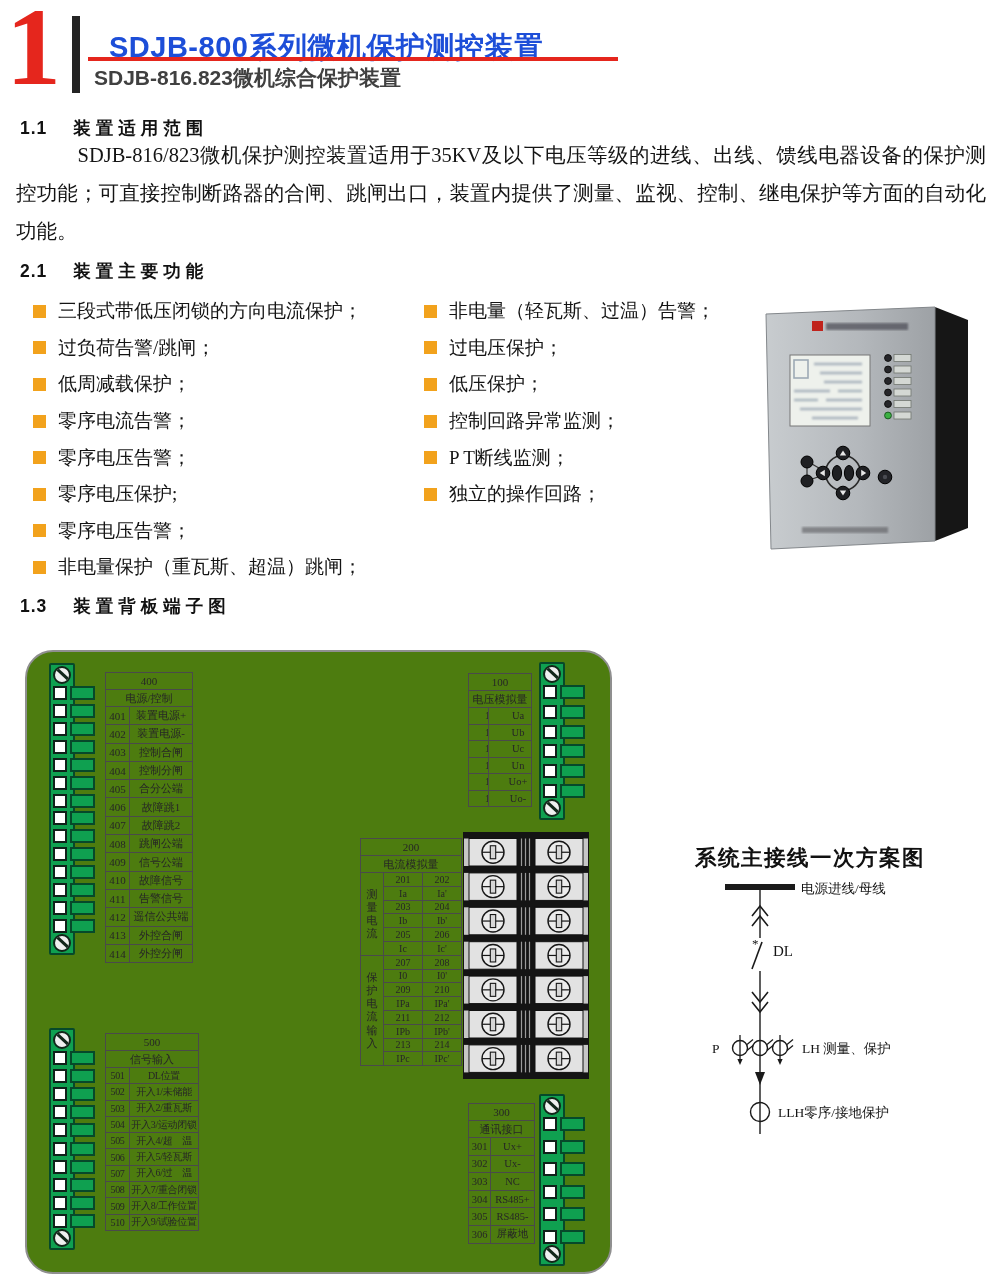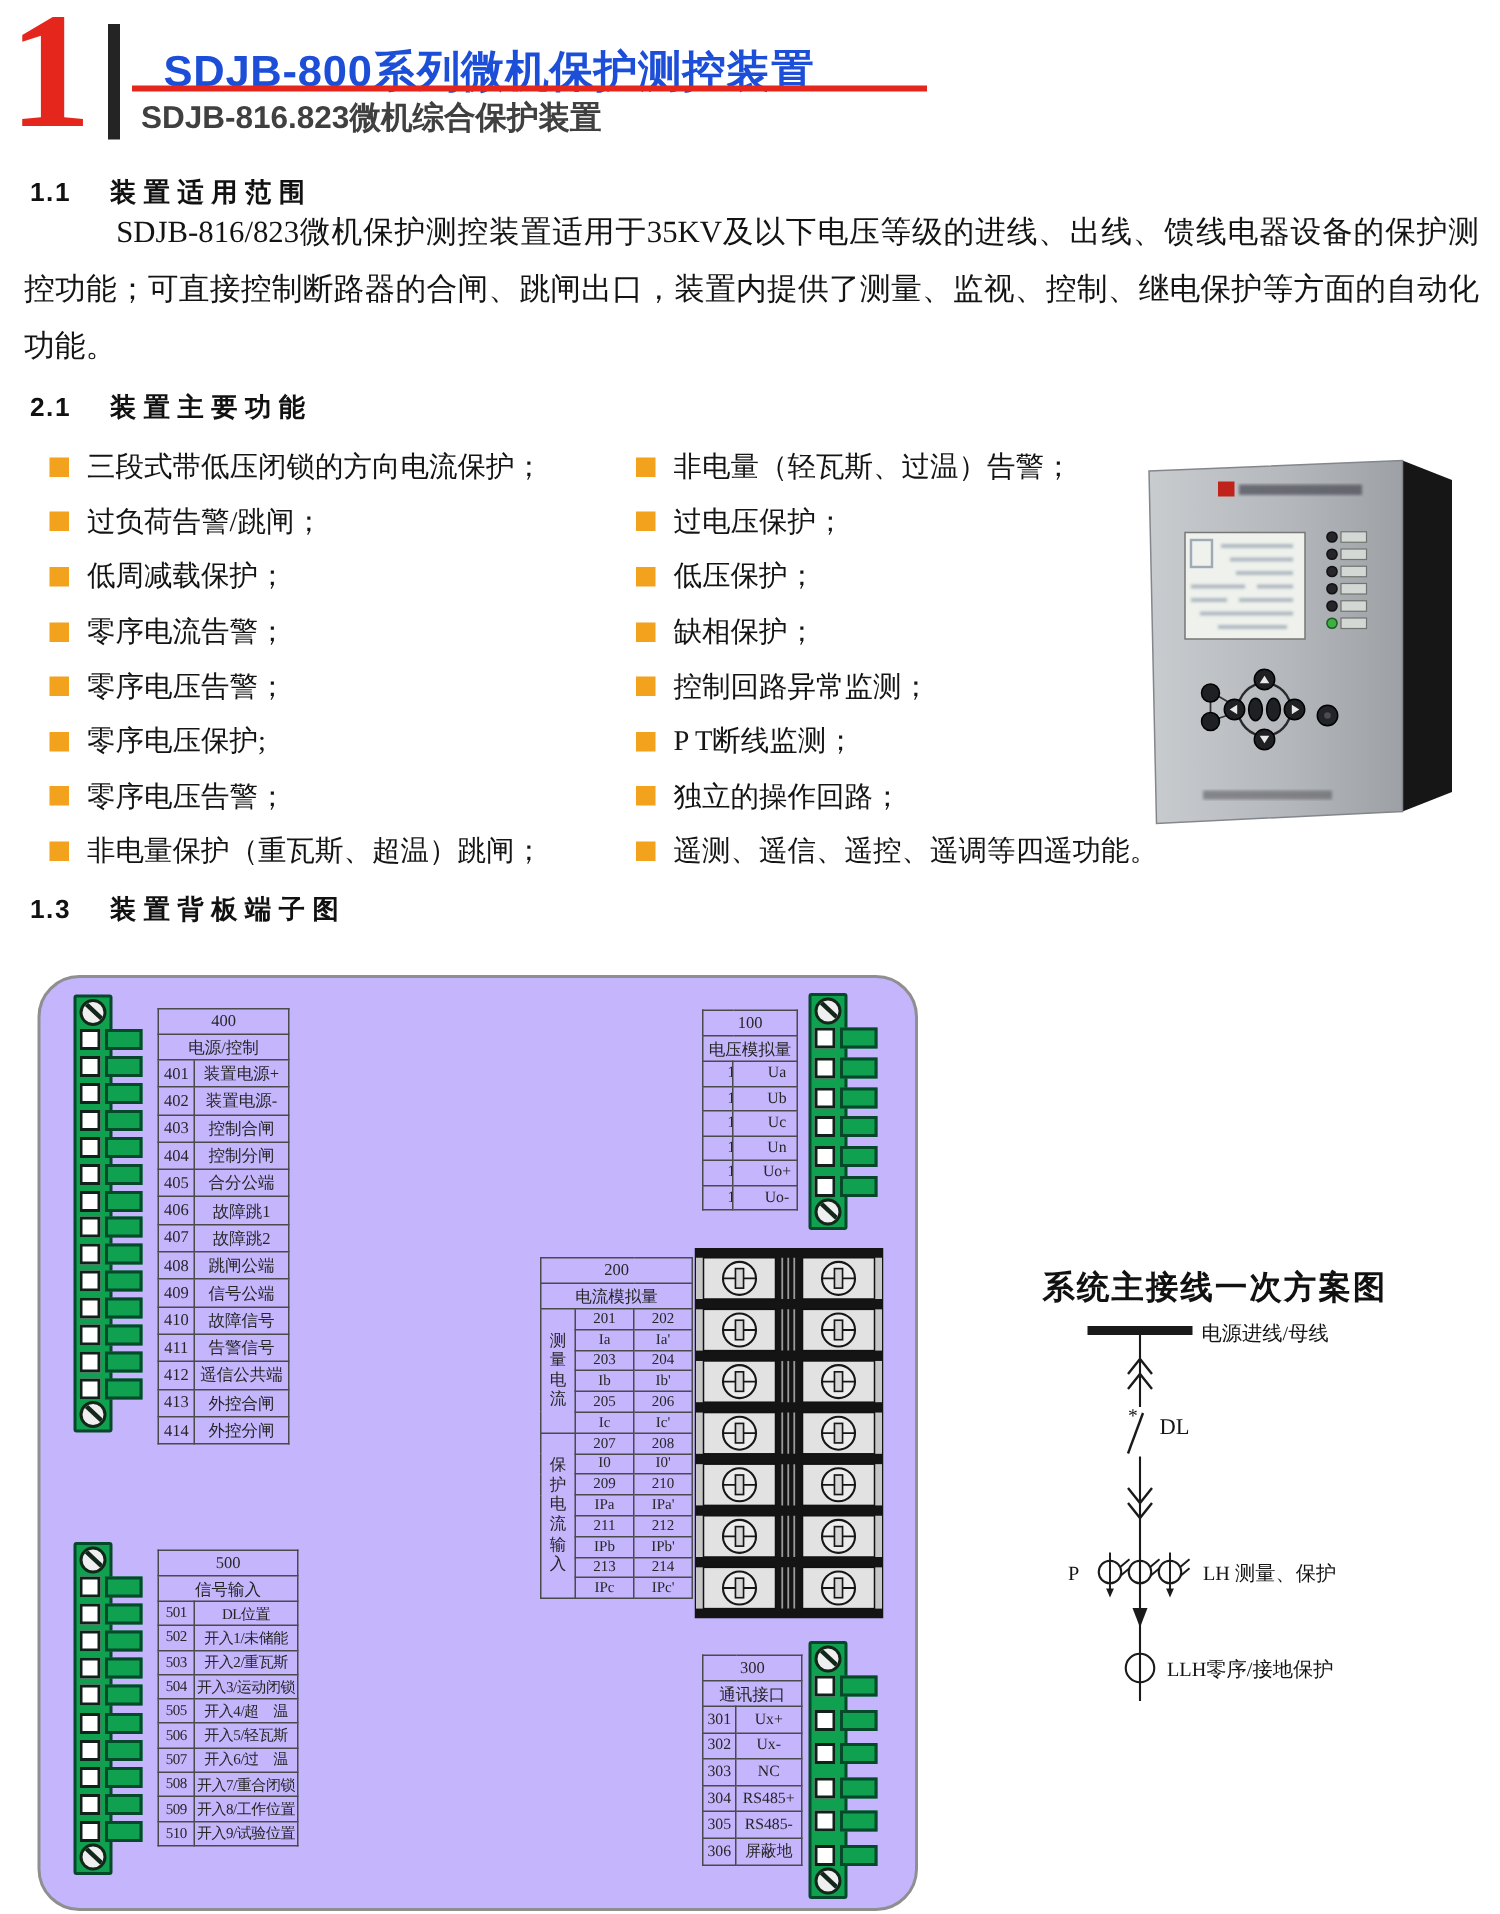--- a/index.html
+++ b/index.html
@@ -25,21 +25,21 @@
   #features-left{left:33px;top:293px;text-align:center;}
   #features-right{left:424px;top:293px;}
   ul.feature li{display:flex;align-items:center;height:36.6px;}
   .sq{width:13px;height:13px;background:#f2a21c;margin-right:12px;flex:none;}
   .ftext{font-family:"Liberation Serif",serif;font-size:19px;color:#141414;white-space:nowrap;}
 
   
   .device{position:absolute;left:754px;top:300px;width:216px;height:260px;}
 
   
-  .backplane{position:absolute;left:25px;top:650px;width:583px;height:620px;background:#c4b5fd;border:2px solid #8f8f8f;border-radius:28px;}
+  .backplane{position:absolute;left:25px;top:650px;width:583px;height:620px;background:#4d7c0f;border:2px solid #8f8f8f;border-radius:28px;}
 
   table.tblock{position:absolute;border-collapse:collapse;font-family:"Liberation Serif",serif;color:#262626;table-layout:fixed;}
   .tblock th,.tblock td{border:1px solid #4a4a4a;padding:0;text-align:center;font-weight:normal;overflow:hidden;}
   .tblock th{font-size:11px;height:16px;}
   .t400{left:78px;top:20px;width:87px;}   .t400 td{height:17.3px;font-size:11px;}
   .t100{left:441px;top:21px;width:63px;}  .t100 td{height:15.5px;font-size:10.5px;padding-left:16px;}
   .t200{left:333px;top:186px;width:101px;}.t200 td{height:12.8px;font-size:10px;}
   .t500{left:78px;top:381px;width:93px;}  .t500 td{height:15.3px;font-size:10px;letter-spacing:-0.3px;}
   .t300{left:441px;top:451px;width:66px;padding-left:12px;} .t300 td{height:16.6px;font-size:10.5px;}
   .t200 td.vlabel{font-size:11px;line-height:1.2;white-space:pre-line;vertical-align:middle;letter-spacing:0;}
@@ -123,37 +123,29 @@
       <li>
         <span class="sq"></span>
         <span class="ftext">过电压保护；</span>
       </li>
       <li>
         <span class="sq"></span>
         <span class="ftext">低压保护；</span>
       </li>
       <li>
         <span class="sq"></span>
-        <span class="ftext">缺相保护；</span>
-      </li>
-      <li>
-        <span class="sq"></span>
         <span class="ftext">控制回路异常监测；</span>
       </li>
       <li>
         <span class="sq"></span>
         <span class="ftext">P T断线监测；</span>
       </li>
       <li>
         <span class="sq"></span>
         <span class="ftext">独立的操作回路；</span>
-      </li>
-      <li>
-        <span class="sq"></span>
-        <span class="ftext">遥测、遥信、遥控、遥调等四遥功能。</span>
       </li>
     </ul>
 
   <div class="device">
     <svg width="216" height="260" viewBox="0 0 216 260">
       <defs>
         <linearGradient id="pg" x1="0" y1="0" x2="1" y2="0">
           <stop offset="0" stop-color="#c8ccCF"></stop>
             <stop offset="0.55" stop-color="#b4b8bc"></stop>
             <stop offset="1" stop-color="#9da1a5"></stop>

